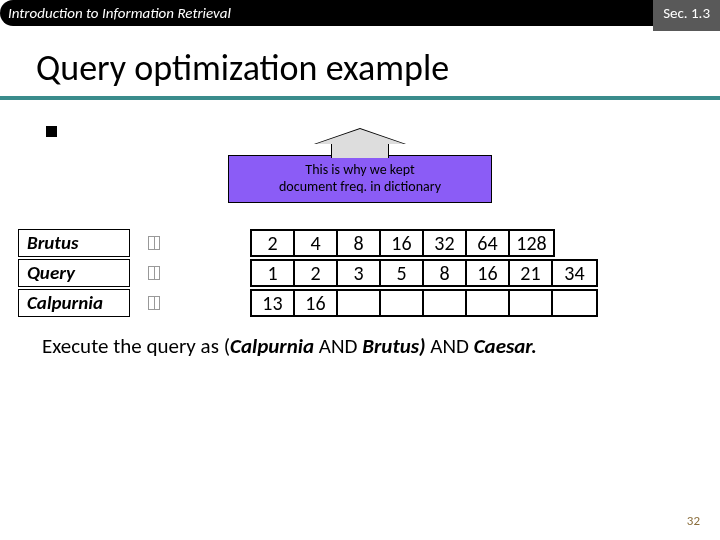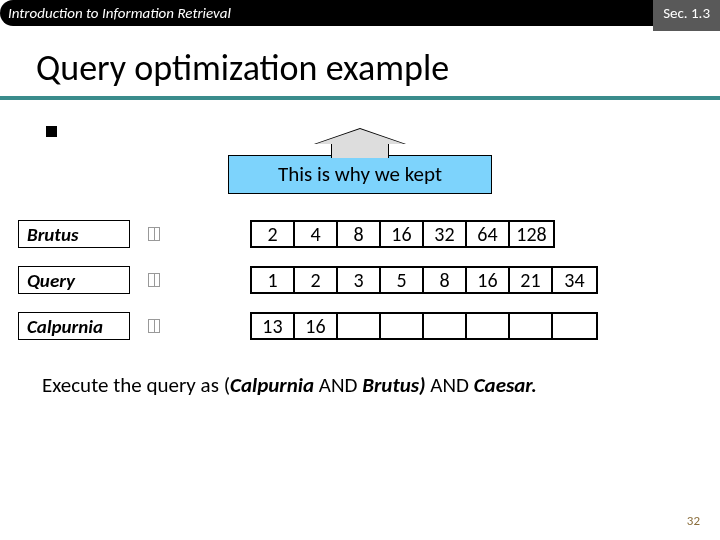--- a/index.html
+++ b/index.html
@@ -7,27 +7,27 @@
   .header-bar { width: 100%; height: 26px; background: #000; color: #fff; display: flex; justify-content: space-between; align-items: center; padding: 0 8px; font-style: italic; font-size: 15px; border-radius: 13px; }
   .sec { background: #595959; font-style: normal; font-size: 15px; padding: 3px 10px; margin: -3px -8px -3px 12px; height: 36px; display: flex; align-items: center; }
   .title { font-size: 36px; padding: 20px 36px 6px 36px; font-weight: 400; }
   .rule { height: 4px; background: #3a8c8c; margin: 0 0 18px 0; }
   .content { padding: 0 36px; }
   .b1 { font-size: 23px; text-decoration: underline; display: flex; align-items: flex-start; margin-bottom: 10px; }
   .b1 .bullet { width: 11px; height: 11px; background: #000; margin: 8px 12px 0 10px; flex-shrink: 0; }
   .b2 { font-size: 20px; font-style: italic; display: flex; align-items: flex-start; margin-left: 52px; }
   .b2 .bullet { width: 9px; height: 9px; background: #000; margin: 8px 10px 0 0; flex-shrink: 0; }
   .callout-wrap { display: flex; justify-content: center; margin: 18px 0 26px 0; }
-  .callout { position: relative; width: 264px; background: #7dd3fc; border: 1px solid #000; text-align: center; font-size: 21px; line-height: 1.2; padding: 6px 4px; }
+  .callout { position: relative; width: 264px; background: #8b5cf6; border: 1px solid #000; text-align: center; font-size: 14px; line-height: 1.2; padding: 6px 4px; }
   .arrow { position: absolute; top: -28px; left: 50%; transform: translateX(-50%); }
   .arrow-stem { width: 58px; height: 14px; background: #ddd; border-left: 1px solid #000; border-right: 1px solid #000; margin: 0 auto; }
   .arrow-head { width: 0; height: 0; border-left: 46px solid transparent; border-right: 46px solid transparent; border-bottom: 16px solid #000; position: relative; }
   .arrow-head::after { content: ""; position: absolute; left: -44px; top: 1px; width: 0; height: 0; border-left: 44px solid transparent; border-right: 44px solid transparent; border-bottom: 15px solid #ddd; }
   .postings { padding: 0 18px; }
-  .row { display: flex; align-items: center; margin-bottom: 18px; height: 28px; }
+  .row { display: flex; align-items: center; margin-bottom: 2px; height: 28px; }
   .term { width: 112px; border: 1px solid #000; padding: 2px 8px; font-size: 19px; font-style: italic; height: 28px; display: flex; align-items: center; }
   .placeholder { width: 12px; height: 14px; border: 1px solid #999; margin-left: 18px; margin-right: 90px; display: flex; }
   .placeholder div { flex: 1; border-right: 1px solid #999; }
   .placeholder div:last-child { border-right: none; }
   .cells { display: flex; border: 2px solid #000; height: 28px; }
   .cell { width: 43px; border-right: 2px solid #000; font-size: 20px; display: flex; align-items: center; justify-content: center; }
   .cell:last-child { border-right: none; }
   .footer { font-size: 21px; font-style: italic; padding: 14px 42px 0 42px; }
   .footer .rm { font-style: normal; }
   .pagenum { position: absolute; bottom: 12px; right: 20px; font-size: 13px; color: #8a6d3b; }
@@ -48,20 +48,21 @@
     <span class="bullet"></span>
   </div>
 
   <div class="callout-wrap">
     <div class="callout">
       <div class="arrow">
         <div class="arrow-head"></div>
         <div class="arrow-stem"></div>
       </div>
       <div>This is why we kept</div>
+      <div>document freq. in dictionary</div>
     </div>
   </div>
 </div>
 
 <div class="postings">
   <div class="row">
     <div class="term">
         <b>Brutus</b>
       </div>
     <div class="placeholder">

